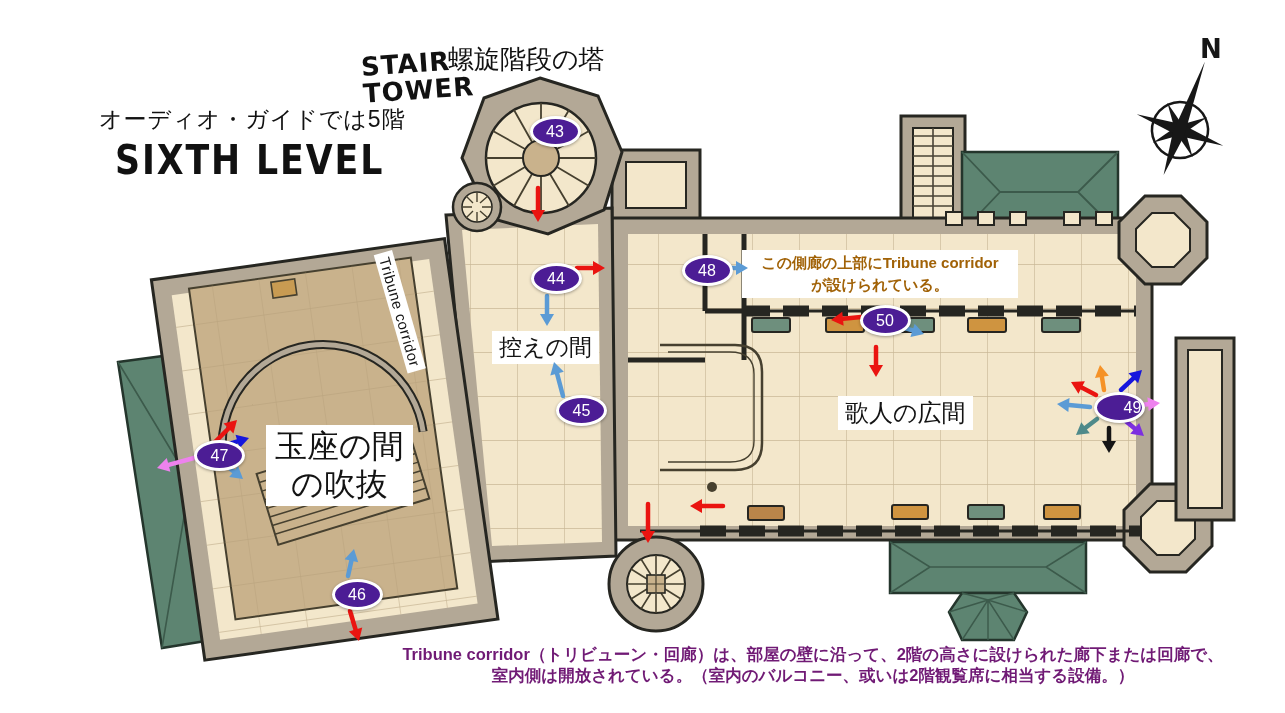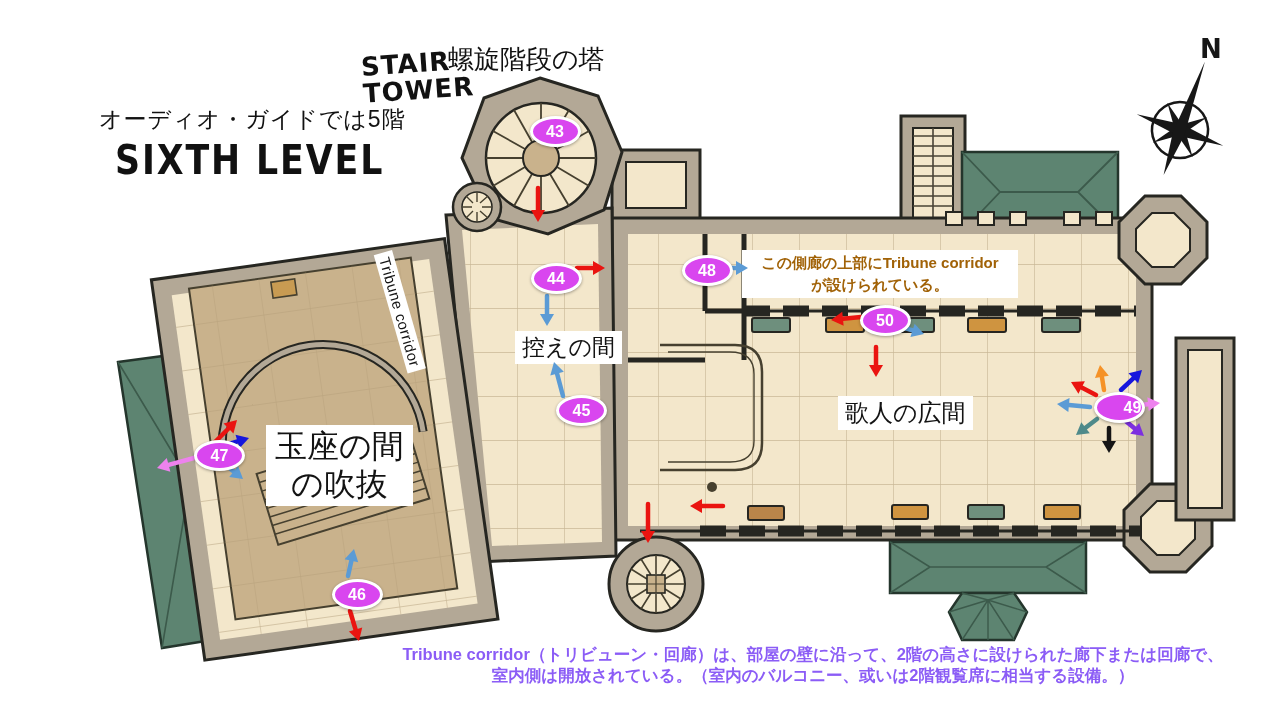--- a/index.html
+++ b/index.html
@@ -4,40 +4,40 @@
 <style>
   html,body{margin:0;padding:0;background:#ffffff;}
   #stage{position:relative;width:1285px;height:713px;background:#ffffff;overflow:hidden;
          font-family:"Liberation Sans",sans-serif;color:#111;}
   #plan,#arrow-layer{position:absolute;left:0;top:0;}
   #arrow-layer{z-index:40;pointer-events:none;}
   #labels{position:absolute;inset:0;z-index:30;}
   #markers{position:absolute;inset:0;z-index:50;}
 
   .marker{position:absolute;width:51px;height:31px;border-radius:50%;
-          background:#d946ef;border:3px solid #fff;box-sizing:border-box;
-          color:#fff;font-weight:bold;font-size:16px;line-height:25px;text-align:center;
+          background:#4c1d95;border:3px solid #fff;box-sizing:border-box;
+          color:#fff;font-weight:normal;font-size:16px;line-height:25px;text-align:center;
           box-shadow:0 1px 3px rgba(0,0,0,.35);}
 
   .map-label{position:absolute;background:#fff;color:#131313;padding:1px 7px;white-space:nowrap;}
-  .lbl-anteroom{left:492px;top:331px;font-size:23px;margin-left:23px;}
+  .lbl-anteroom{left:492px;top:331px;font-size:23px;}
   .lbl-throne{left:266px;top:425px;font-size:32px;line-height:1.2;text-align:center;padding:2px 9px;}
   .lbl-singers{left:838px;top:396px;font-size:24px;}
   .lbl-tribune{left:392px;top:250px;font-size:15px;letter-spacing:.5px;transform:rotate(74deg);
                transform-origin:0 0;padding:1px 5px;}
   .note-blue{left:742px;top:250px;width:268px;text-align:center;font-size:15px;font-weight:bold;
              line-height:1.45;color:#a16207;padding:2px 4px;}
   .title-block{position:absolute;left:99px;top:104px;}
   .title-jp{font-size:23px;letter-spacing:1px;}
   .title-en{font-family:"DejaVu Sans",sans-serif;font-size:37px;font-weight:800;letter-spacing:2px;
             transform:scale(.94,1.08);transform-origin:0 0;margin-top:2px;margin-left:16px;}
   .stair-tower-label{position:absolute;left:362px;top:50px;font-family:"DejaVu Sans",sans-serif;
             font-size:26px;font-weight:800;line-height:1.05;transform:rotate(-4deg);letter-spacing:1px;}
   .stair-tower-jp{position:absolute;left:448px;top:42px;font-size:26px;}
-  .footer-note{position:absolute;left:368px;top:644px;width:890px;text-align:center;color:#8b5cf6;
+  .footer-note{position:absolute;left:368px;top:644px;width:890px;text-align:center;color:#701a75;
             font-weight:bold;font-size:16.5px;line-height:1.3;}
 </style>
 </head>
 <body>
 
 <div id="stage">
 
   <svg id="plan" width="1285" height="713" viewBox="0 0 1285 713">
     <defs>
       <pattern id="tiles" width="47" height="44" patternUnits="userSpaceOnUse">

